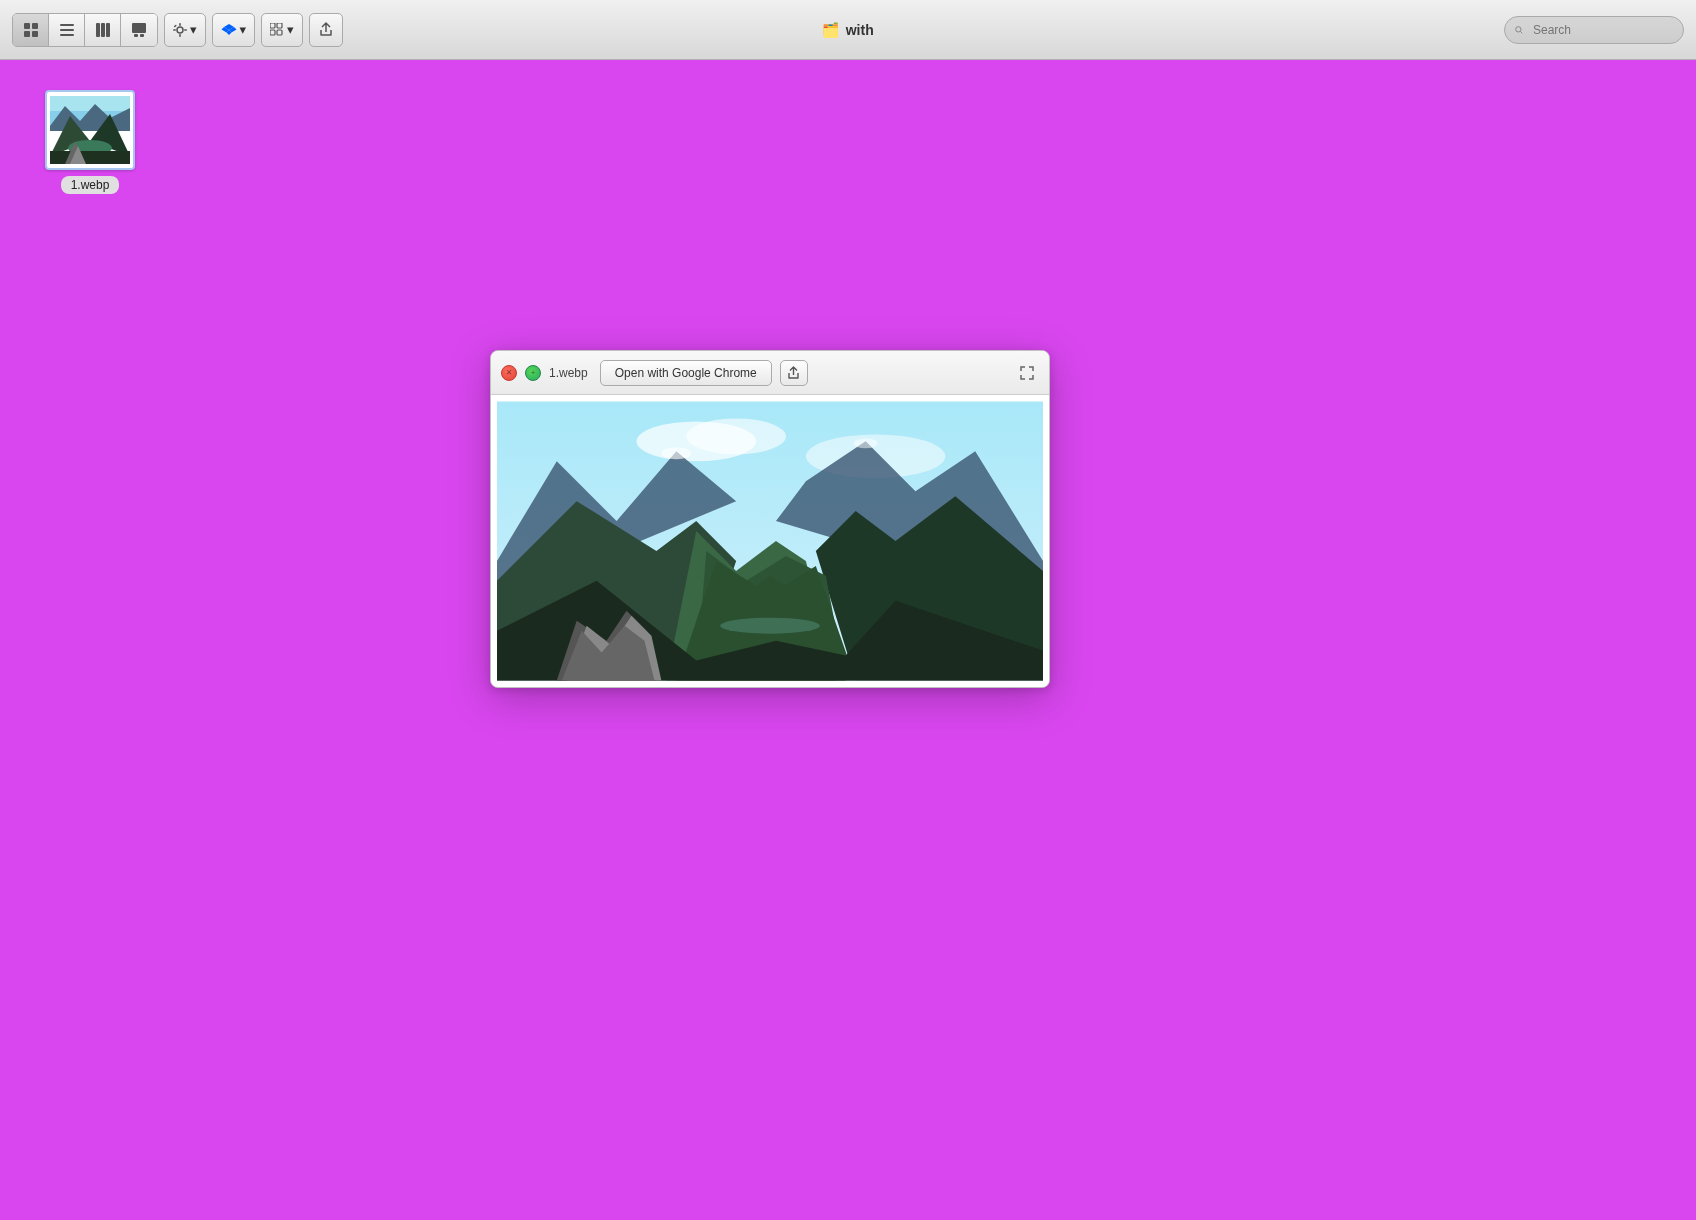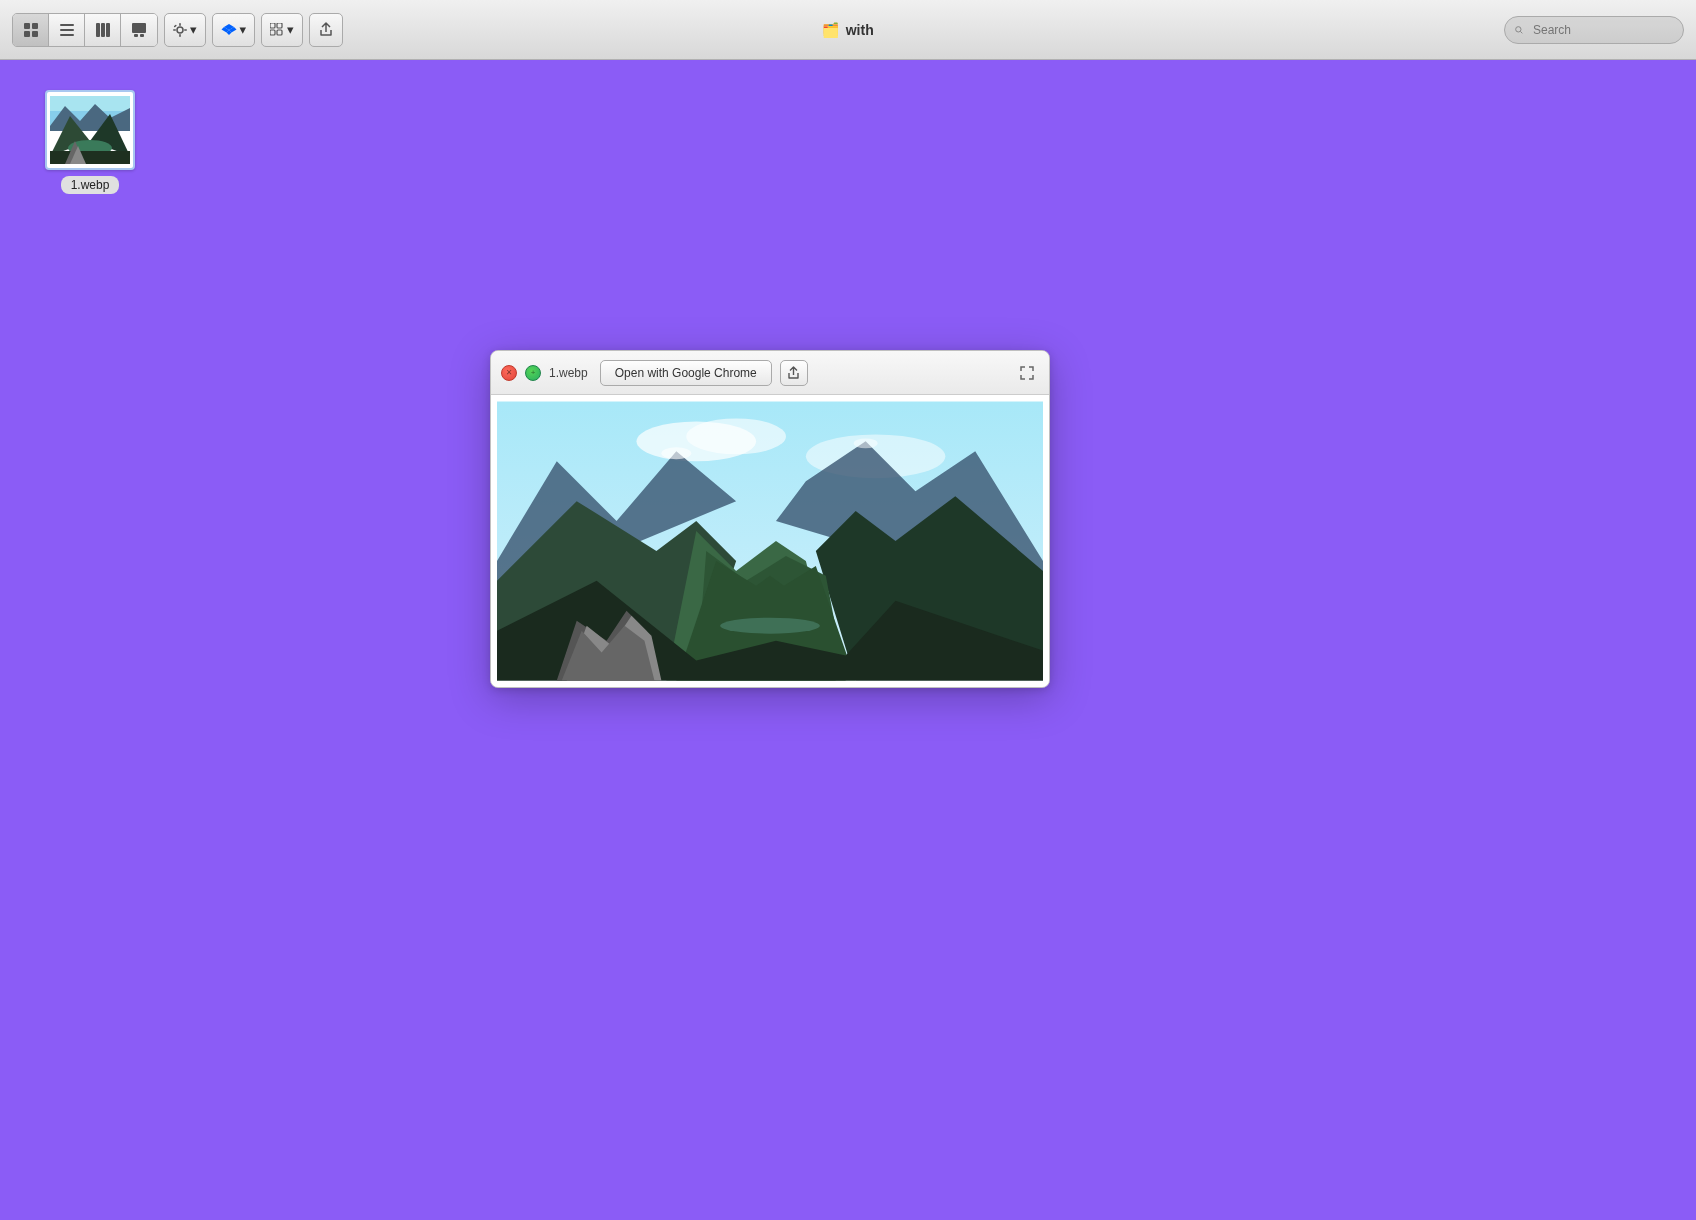--- a/index.html
+++ b/index.html
@@ -103,21 +103,21 @@
       font-weight: 600;
       color: #333;
       gap: 6px;
     }
 
     
     .content {
       position: relative;
       width: 100%;
       height: calc(1220px - 60px);
-      background: #8b5cf6;
+      background: #d946ef;
     }
 
     
     .file-item {
       position: absolute;
       top: 30px;
       left: 40px;
       display: flex;
       flex-direction: column;
       align-items: center;

